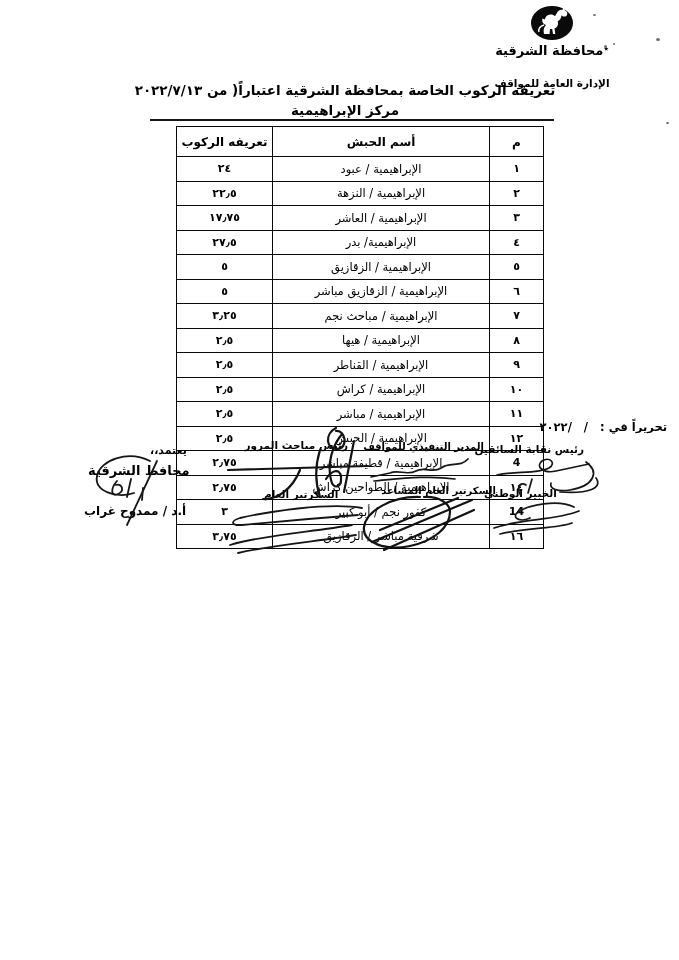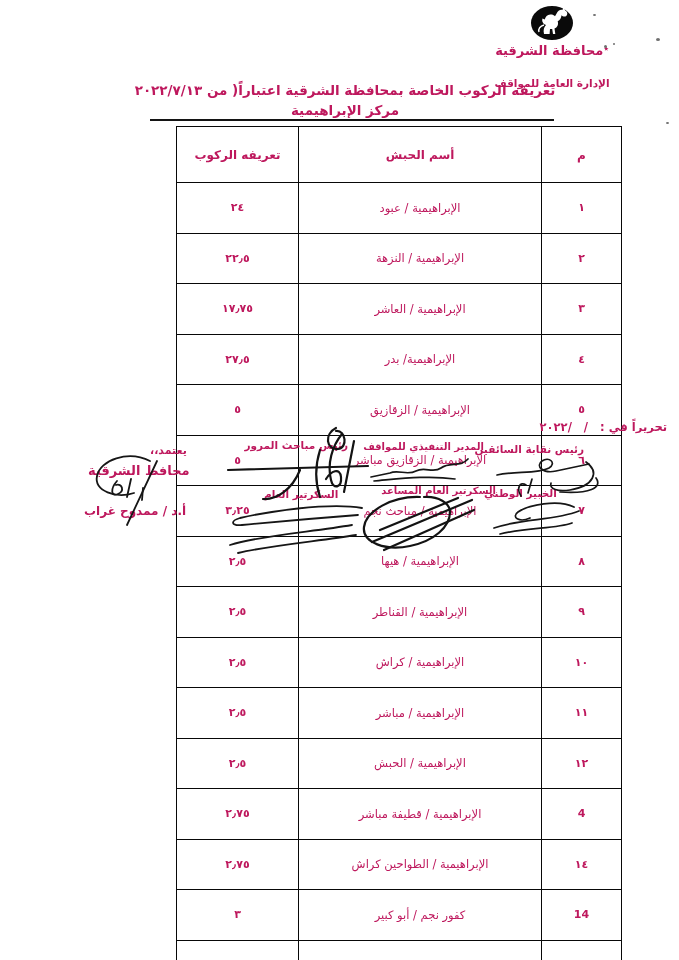--- a/index.html
+++ b/index.html
@@ -1,39 +1,39 @@
 <!DOCTYPE html>
 <html lang="ar" dir="rtl"><head>
 <meta charset="utf-8">
 <style>
   html,body { margin:0; padding:0; background:#e8e8e8; }
   .page {
     position:relative; width:679px; height:960px; margin:0 auto;
     background:#ffffff; overflow:hidden;
-    font-family:"DejaVu Sans", sans-serif; color:#be185d; direction:rtl;
+    font-family:"DejaVu Sans", sans-serif; color:#000000; direction:rtl;
   }
   
   .logo-block { position:absolute; top:5px; left:490px; width:124px; text-align:center; }
   .logo-emblem { display:block; margin:0 auto; }
   .agency-line { font-size:13px; font-weight:bold; margin-top:2px; white-space:nowrap; }
   .agency-star { font-size:10px; vertical-align:top; }
   .agency-dept { font-size:10.5px; font-weight:bold; margin-top:19px; white-space:nowrap; }
   
   .title-block { position:absolute; top:82px; left:134px; width:422px; text-align:center; }
   .title-line1 { font-size:13.5px; font-weight:bold; white-space:nowrap; }
   .title-line2 { font-size:13.5px; font-weight:bold; margin-top:4px; }
   .title-rule { position:absolute; top:119px; left:150px; width:404px; height:2px; background:#141414; }
   
   table.fare-table {
     position:absolute; top:126px; left:176px; width:340px;
     border-collapse:collapse; table-layout:fixed; direction:rtl;
   }
   .fare-table th, .fare-table td {
     border:1.4px solid #080808; text-align:center; vertical-align:middle;
-    padding:17px; overflow:hidden; white-space:nowrap;
+    padding:4px; overflow:hidden; white-space:nowrap;
   }
   .fare-table thead th { height:21px; font-size:12px; font-weight:bold; }
   .fare-table tbody td { height:15.5px; }
   .col-no    { width:45px;  font-weight:bold; font-size:11px; }
   .col-route { width:208px; font-size:11.5px; }
   .col-fare  { width:87px;  font-weight:bold; font-size:11px; }
   
   .date-line { position:absolute; top:420px; right:12px; font-size:11.5px; font-weight:bold; white-space:nowrap;text-align:center; }
   .sig-title { position:absolute; font-weight:bold; font-size:10.5px; white-space:nowrap; text-align:left; }
   .t-nakaba   { top:443px; left:480px; width:104px; }

